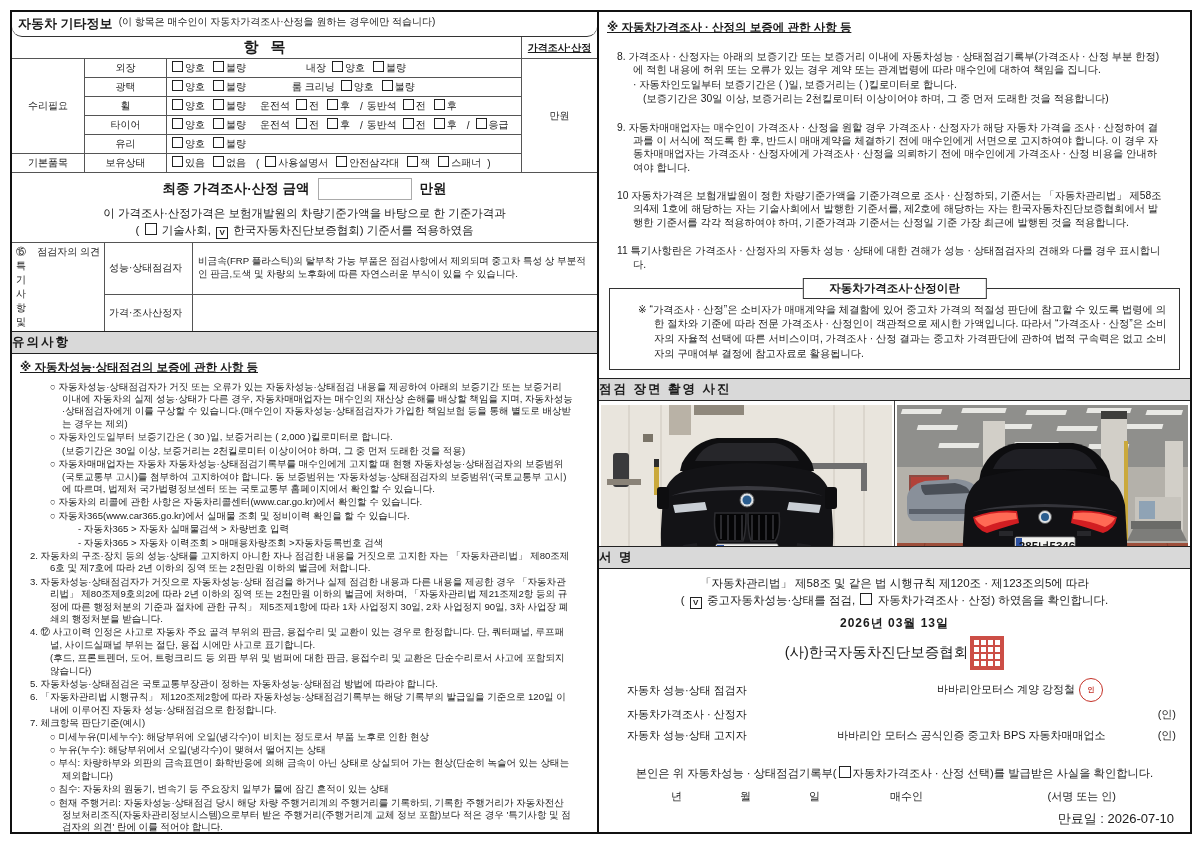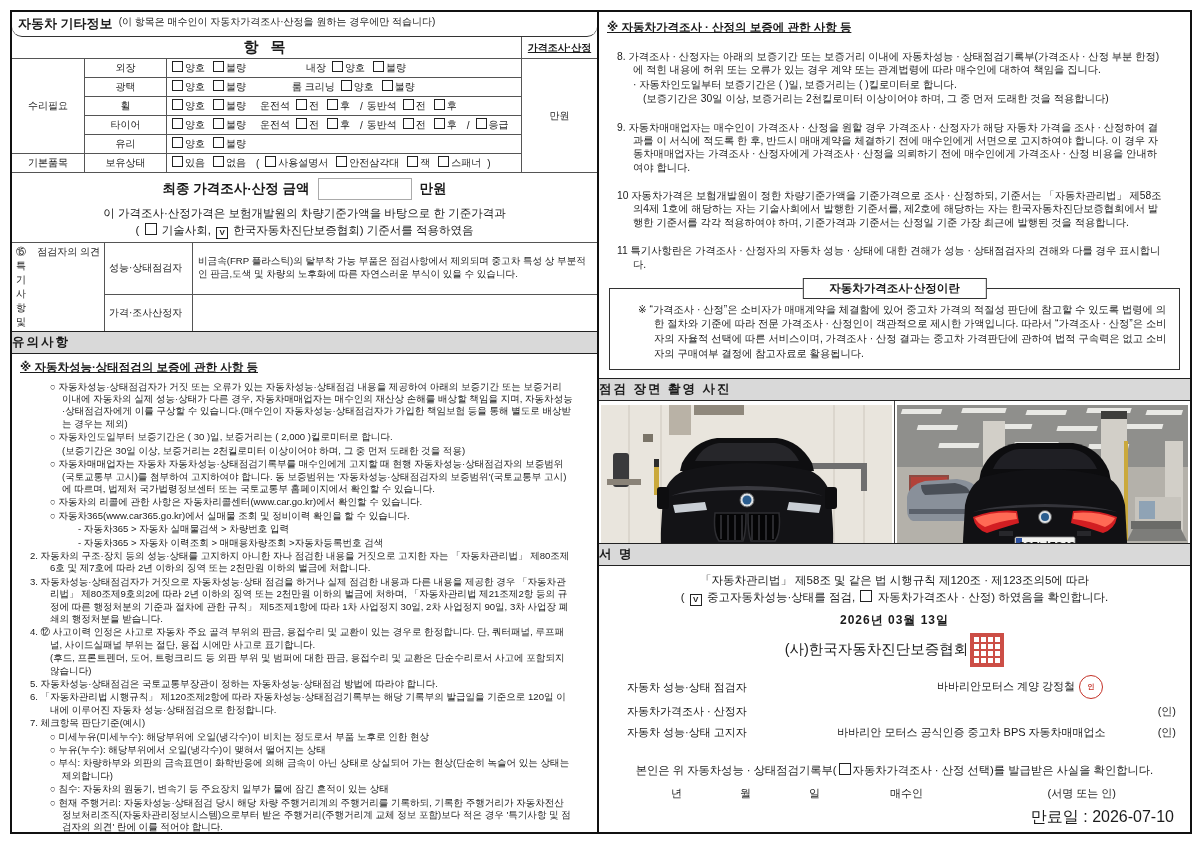--- a/index.html
+++ b/index.html
@@ -77,21 +77,21 @@
   .sig-row{display:flex;align-items:center;margin:3px 0;min-height:18px;gap:37px;}
   .sig-row .lab{width:190px;padding-left:14px;white-space:nowrap;}
   .sig-row .val{flex:1;text-align:right;padding-right:6px;white-space:nowrap;}
   .sig-row .suf{width:30px;text-align:right;white-space:nowrap;}
   .seal-round{display:inline-block;width:22px;height:22px;border:1.6px solid #c43026;border-radius:50%;color:#c43026;font-size:7px;line-height:22px;text-align:center;font-weight:bold;vertical-align:middle;margin-left:4px;}
   .sig-confirm{text-align:center;margin-top:22px;font-size:11.3px;}
   .sig-buyer{display:flex;align-items:center;margin-top:8px;font-size:11px;}
   .sig-buyer .d{margin-left:58px;}
   .sig-buyer .buyer{margin-left:70px;}
   .sig-buyer .sign{margin-left:auto;padding-right:60px;}
-  .sig-exp{text-align:right;font-size:16px;margin-top:6px;padding-right:2px;}
+  .sig-exp{text-align:right;font-size:13px;margin-top:6px;padding-right:2px;}
 </style>
 </head>
 <body>
 
 <div class="sheet">
 
   <div class="col col-left">
 
     <div class="ti-titlerow">
       <span class="ti-title">자동차 기타정보</span>

